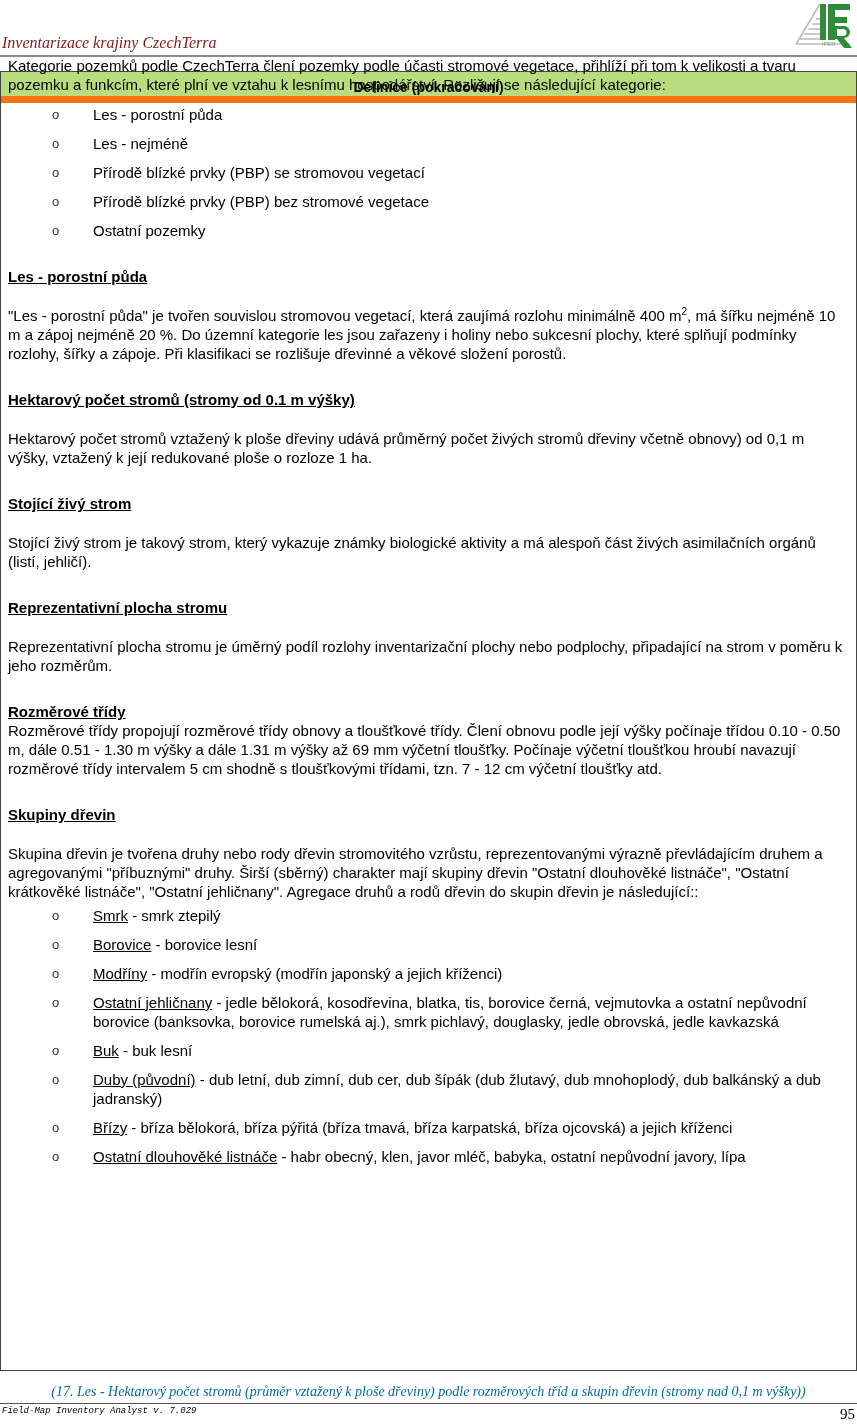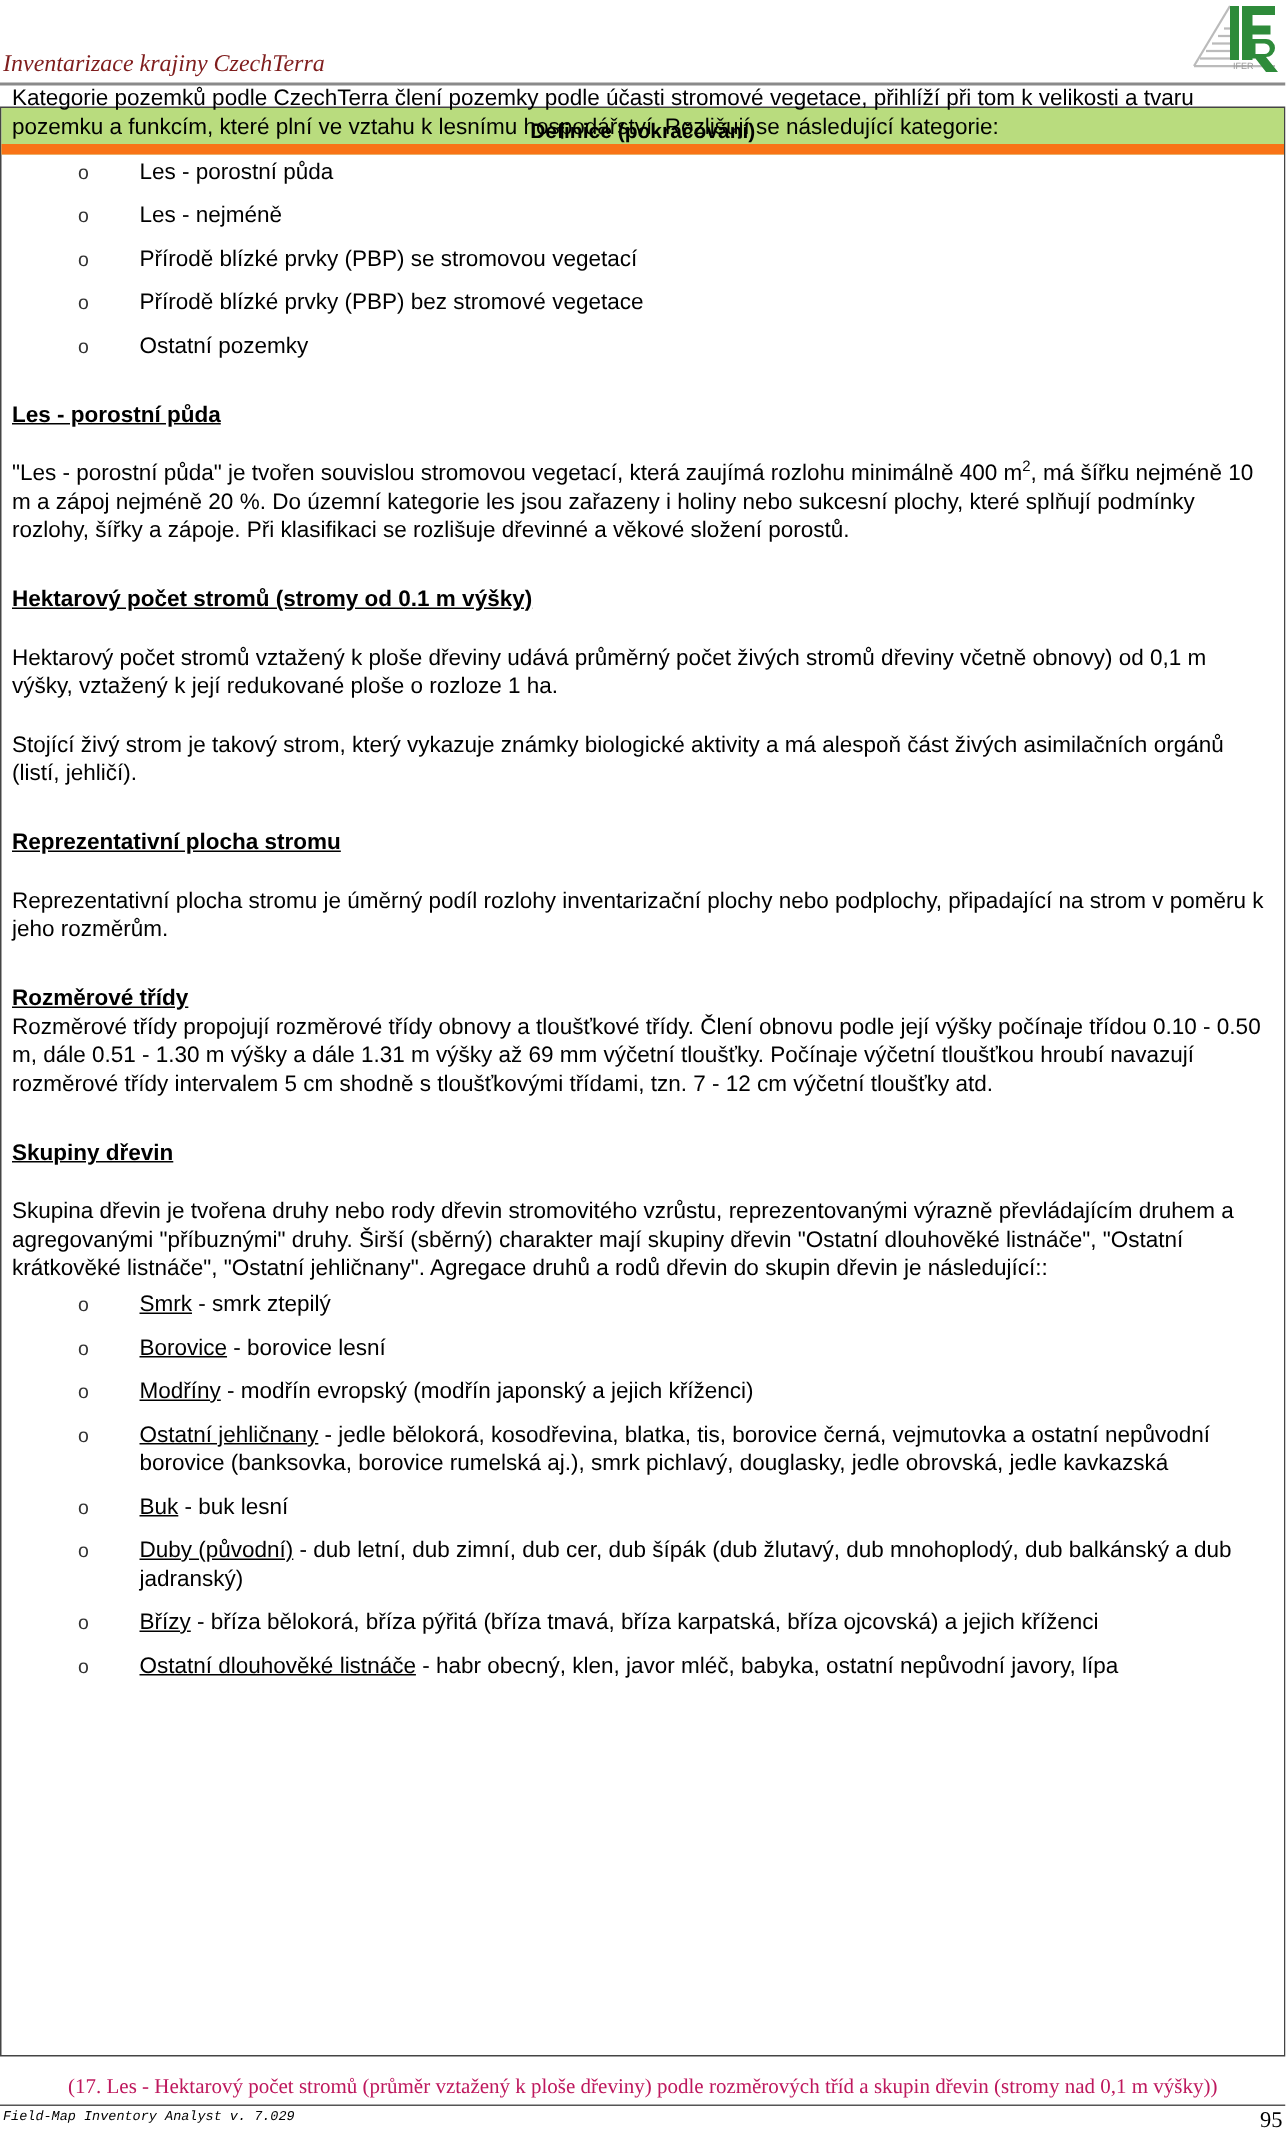--- a/index.html
+++ b/index.html
@@ -16,21 +16,21 @@
 
   .content { position: absolute; left: 8px; top: 56px; width: 835px; font-size: 15px; line-height: 19px; }
   p.para { margin: 0; }
   .bullets { list-style: none; margin: 0; }
   .bullets li { position: relative; padding-left: 85px; min-height: 19px; }
   .bullets li .mark { position: absolute; left: 44px; top: 0; font-size: 13px; color: #333; }
   h3.sec { font-size: 15px; font-weight: bold; text-decoration: underline; margin: 0; }
   .u { text-decoration: underline; }
   sup { font-size: 10px; line-height: 0; }
 
-  .caption { position: absolute; left: 0; top: 1384px; width: 857px; text-align: center; font-family: "Liberation Serif", serif; font-size: 14px; color: #be185d; }
+  .caption { position: absolute; left: 0; top: 1384px; width: 857px; text-align: center; font-family: "Liberation Serif", serif; font-style: italic; font-size: 14px; color: #0369a1; }
   .foot-rule { position: absolute; left: 0; top: 1403px; width: 857px; height: 1px; background: #555; }
   .foot-app { position: absolute; left: 2px; top: 1406px; font-family: Liberation Mono, monospace; font-style: italic; font-size: 9px; }
   .page-num { position: absolute; right: 2px; top: 1406px; font-family: "Liberation Serif", serif; font-size: 15px; }
 </style>
 </head>
 <body>
 
 <div class="header">
   <div class="header-title">Inventarizace krajiny CzechTerra</div>
   <svg class="logo" viewBox="0 0 95 52">
@@ -65,20 +65,21 @@
     <li style="margin-bottom:10px;"><span class="mark">o</span><span>Přírodě blízké prvky (PBP) bez stromové vegetace</span></li>
     <li><span class="mark">o</span><span>Ostatní pozemky</span></li>
   </ul>
 
   <h3 class="sec" style="margin-top:27px;">Les - porostní půda</h3>
   <p class="para" style="margin-top:20px;"><span>"Les - porostní půda" je tvořen souvislou stromovou vegetací, která zaujímá rozlohu minimálně 400 m</span><sup>2</sup><span>, má šířku nejméně 10 m a zápoj nejméně 20 %. Do územní kategorie les jsou zařazeny i holiny nebo sukcesní plochy, které splňují podmínky rozlohy, šířky a zápoje. Při klasifikaci se rozlišuje dřevinné a věkové složení porostů.</span></p>
 
   <h3 class="sec" style="margin-top:27px;">Hektarový počet stromů (stromy od 0.1 m výšky)</h3>
   <p class="para" style="margin-top:20px;">Hektarový počet stromů vztažený k ploše dřeviny udává průměrný počet živých stromů dřeviny včetně obnovy) od 0,1 m výšky, vztažený k její redukované ploše o rozloze 1 ha.</p>
 
+  <h3 class="sec" style="margin-top:27px;">Stojící živý strom</h3>
   <p class="para" style="margin-top:20px;">Stojící živý strom je takový strom, který vykazuje známky biologické aktivity a má alespoň část živých asimilačních orgánů (listí, jehličí).</p>
 
   <h3 class="sec" style="margin-top:27px;">Reprezentativní plocha stromu</h3>
   <p class="para" style="margin-top:20px;">Reprezentativní plocha stromu je úměrný podíl rozlohy inventarizační plochy nebo podplochy, připadající na strom v poměru k jeho rozměrům.</p>
 
   <h3 class="sec" style="margin-top:27px;">Rozměrové třídy</h3>
   <p class="para" style="">Rozměrové třídy propojují rozměrové třídy obnovy a tloušťkové třídy. Člení obnovu podle její výšky počínaje třídou 0.10 - 0.50 m, dále 0.51 - 1.30 m výšky a dále 1.31 m výšky až 69 mm výčetní tloušťky. Počínaje výčetní tloušťkou hroubí navazují rozměrové třídy intervalem 5 cm shodně s tloušťkovými třídami, tzn. 7 - 12 cm výčetní tloušťky atd.</p>
 
   <h3 class="sec" style="margin-top:27px;">Skupiny dřevin</h3>
   <p class="para" style="margin-top:20px;">Skupina dřevin je tvořena druhy nebo rody dřevin stromovitého vzrůstu, reprezentovanými výrazně převládajícím druhem a agregovanými "příbuznými" druhy. Širší (sběrný) charakter mají skupiny dřevin "Ostatní dlouhověké listnáče", "Ostatní krátkověké listnáče", "Ostatní jehličnany". Agregace druhů a rodů dřevin do skupin dřevin je následující::</p>

